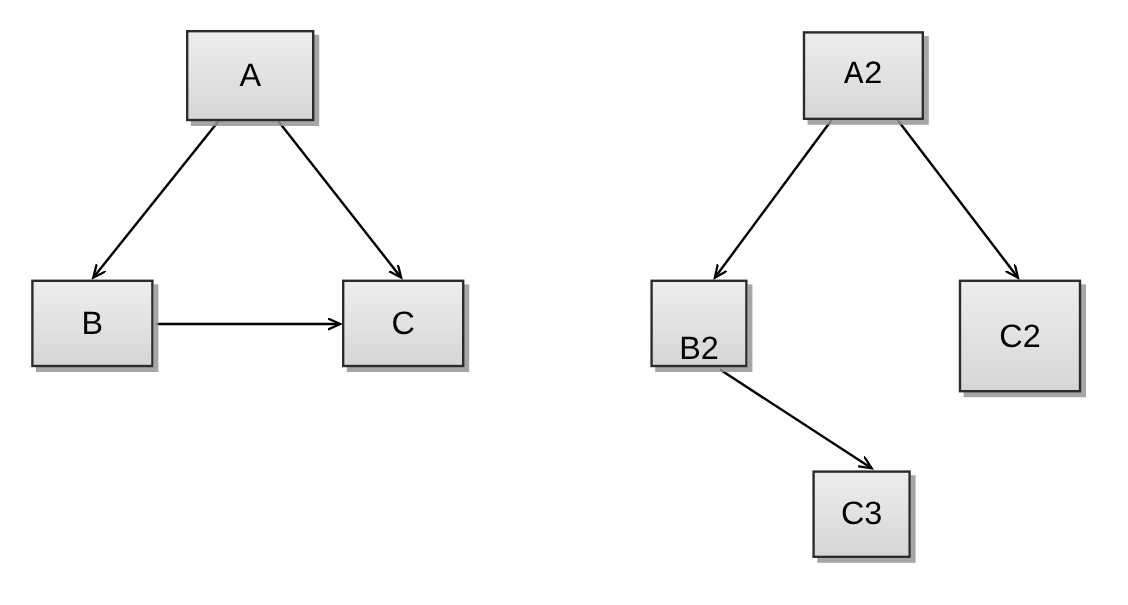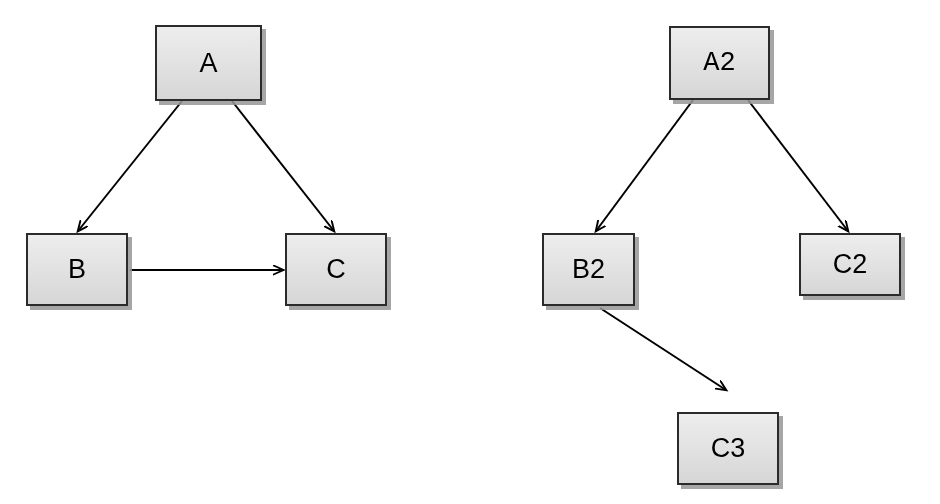--- a/index.html
+++ b/index.html
@@ -78,24 +78,24 @@
         <span class="node-label">B</span>
       </div>
       <div class="node" style="left: 285px; top: 233px; width: 102px; height: 73px;">
         <span class="node-label">C</span>
       </div>
     </div>
   <div id="nodes-right">
       <div class="node" style="left: 669px; top: 26px; width: 101px; height: 74px; font-family: Liberation Mono, monospace;">
         <span class="node-label">A2</span>
       </div>
-      <div class="node" style="left: 542px; top: 233px; width: 93px; height: 73px;">
+      <div class="node" style="left: 542px; top: 233px; width: 81px; height: 73px; align-items: flex-end;">
         <span class="node-label">B2</span>
       </div>
-      <div class="node" style="left: 799px; top: 233px; width: 102px; height: 63px;">
+      <div class="node" style="left: 799px; top: 233px; width: 102px; height: 94px;">
         <span class="node-label">C2</span>
       </div>
-      <div class="node" style="left: 677px; top: 392px; width: 102px; height: 73px; margin-top: 20px;">
+      <div class="node" style="left: 677px; top: 392px; width: 82px; height: 73px;">
         <span class="node-label">C3</span>
       </div>
     </div>
 
 </div>
 
 </body></html>

